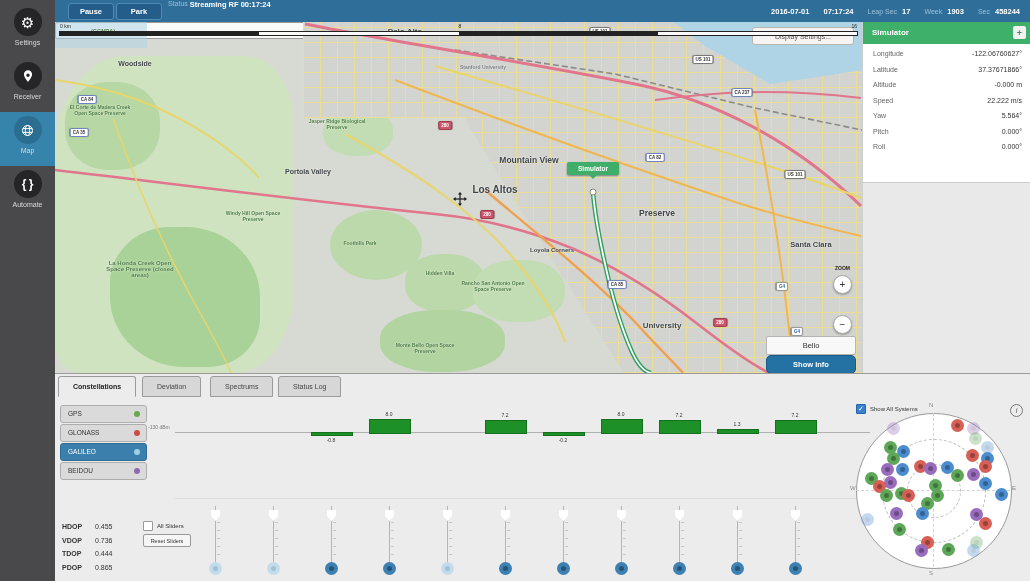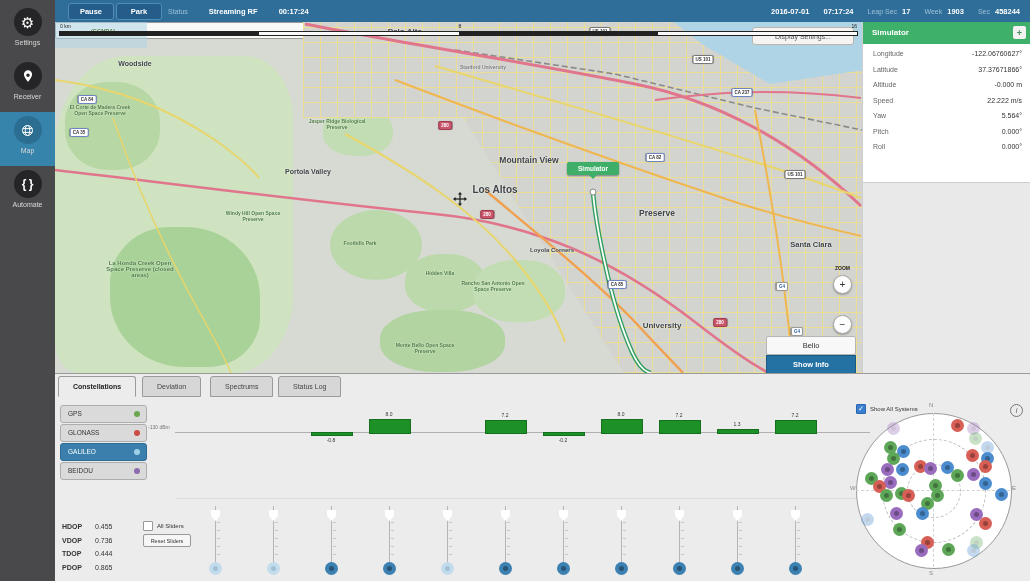--- a/index.html
+++ b/index.html
@@ -17,21 +17,21 @@
   .side-item.active .side-ico{background:#2b6e92;}
   .side-lbl{position:absolute;left:0;right:0;top:35px;color:#d9d9d9;font-size:7px;}
 
   
   #topbar{left:55px;top:0;width:975px;height:22px;background:#2f6e99;z-index:20;color:#fff;}
   .tb-btn{position:absolute;top:3px;height:15px;background:#245d8a;border:1px solid #518cb4;border-radius:3px;
           color:#fff;font-size:7.5px;font-weight:bold;display:flex;align-items:center;justify-content:center;
           width:44px;cursor:pointer;}
   .tb-dim{color:#9cc0d8;font-size:7px;}
   .tb-val{color:#fff;font-size:7.5px;font-weight:bold;}
-  #tb-left{position:absolute;left:113px;top:0;height:22px;display:flex;align-items:center;gap:21px;}
+  #tb-left{position:absolute;left:113px;top:0;height:22px;display:flex;gap:2px;}
   #tb-right{position:absolute;right:10px;top:0;height:22px;display:flex;align-items:center;gap:14px;}
   .tb-pair{display:flex;align-items:center;gap:5px;}
 
   
   #map{left:55px;top:22px;width:807px;height:351px;background:#d7dad2;overflow:hidden;z-index:5;cursor:crosshair;}
   .park{position:absolute;background:#c8dfb8;}
   .water{position:absolute;background:#aed4e6;}
   .grid{position:absolute;background-color:#d3d4d0;
         background-image:repeating-linear-gradient(0deg,rgba(238,224,140,.85) 0 1px,transparent 1px 15px),
                          repeating-linear-gradient(90deg,rgba(238,224,140,.85) 0 1px,transparent 1px 17px);}
@@ -43,21 +43,21 @@
   .shield.i{background:#c9566b;border-color:#a23a50;color:#fff;}
   .shield.us{border-color:#777;}
   .shield.county{border-color:#999;color:#2d5f9e;}
   #display-settings{right:8px;top:5px;width:100px;height:16px;background:#f5f4f2;border:1px solid #b9b5ad;
           border-radius:3px;font-size:7px;color:#555;display:flex;align-items:center;justify-content:center;cursor:pointer;}
   #zoom-lbl{right:12px;top:243px;font-size:5px;font-weight:bold;color:#222;}
   .zoom-btn{right:10px;width:17px;height:17px;border-radius:50%;background:#fdfdfd;border:1px solid #aaa;
           font-size:10px;color:#333;display:flex;align-items:center;justify-content:center;cursor:pointer;box-shadow:0 1px 2px rgba(0,0,0,.3);}
   #btn-clear{right:6px;top:314px;width:88px;height:17px;background:#f8f8f8;border:1px solid #b5b5b5;border-radius:2px;
           font-size:7.5px;color:#333;display:flex;align-items:center;justify-content:center;cursor:pointer;}
-  #btn-showinfo{right:6px;top:333px;width:88px;height:17px;background:#2471a3;border:1px solid #1b5a84;border-radius:0;
+  #btn-showinfo{right:6px;top:333px;width:88px;height:17px;background:#2471a3;border:1px solid #1b5a84;border-radius:5px;
           font-size:7.5px;font-weight:bold;color:#fff;display:flex;align-items:center;justify-content:center;cursor:pointer;}
   #marker{left:512px;top:140px;width:52px;height:13px;background:#3fae69;border-radius:2px;box-shadow:0 1px 2px rgba(0,0,0,.4);
           color:#fff;font-size:6.5px;font-weight:bold;display:flex;align-items:center;justify-content:center;}
   #marker:after{content:"";position:absolute;left:50%;bottom:-4px;transform:translateX(-50%);
           border:4px solid transparent;border-top-color:#3fae69;border-bottom:none;}
   #scalebar{left:6px;top:326px;width:408px;height:15px;background:rgba(255,255,255,.85);border:1px solid #999;border-radius:2px;}
   .scale-txt{position:absolute;top:1px;font-size:5px;color:#222;}
   #scale-seg{position:absolute;left:4px;right:4px;top:9px;height:3px;border:1px solid #222;display:flex;}
   #scale-seg div{flex:1;}
   

